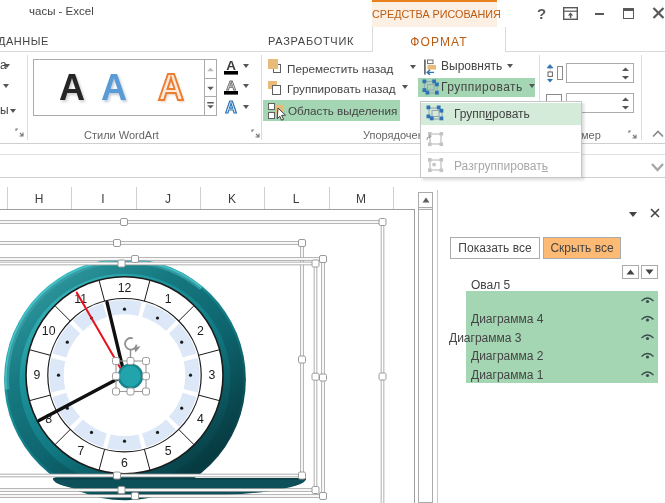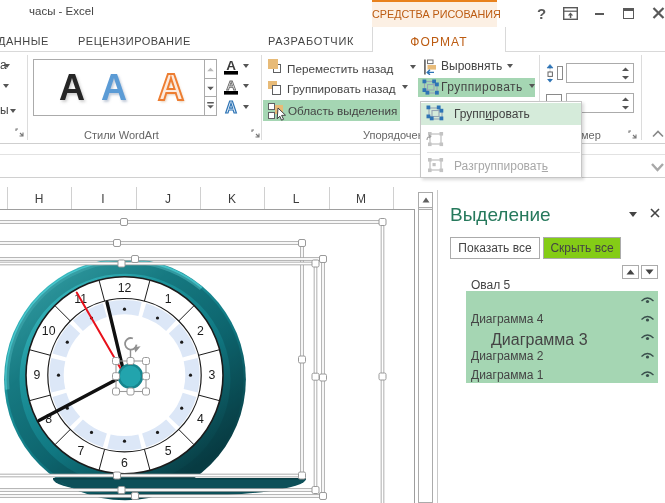--- a/index.html
+++ b/index.html
@@ -29,21 +29,20 @@
 </svg>
 <div class="abs" style="left:595px;top:13px;width:9px;height:2px;background:#595959;"></div>
 <div class="abs" style="left:623px;top:7.5px;width:11px;height:11px;border:1.5px solid #595959;border-top-width:3px;"></div>
 <svg class="abs" style="left:652px;top:7px;" width="13" height="12" viewBox="0 0 13 12">
  <path d="M1.5 1 L11.5 11 M11.5 1 L1.5 11" stroke="#595959" stroke-width="2.2"></path>
 </svg>
 
 <div class="hline" style="left:0;top:51px;width:665px;background:#d9d9d9;"></div>
 <div class="abs" style="left:372px;top:27px;width:134px;height:25px;background:#fff;border-left:1px solid #d9d9d9;border-right:1px solid #d9d9d9;"></div>
 <div class="t" style="left:-2px;top:35px;font-size:11px;letter-spacing:0.5px;">ДАННЫЕ</div>
-<div class="t" style="left:78px;top:35px;font-size:11px;letter-spacing:0.5px;">РЕЦЕНЗИРОВАНИЕ</div>
 <div class="t" style="left:214px;top:35px;font-size:11px;letter-spacing:0.5px;margin-top:47px;">ВИД</div>
 <div class="t" style="left:268px;top:35px;font-size:11px;letter-spacing:0.7px;">РАЗРАБОТЧИК</div>
 <div class="t" style="left:372px;top:35px;width:134px;text-align:center;font-size:12px;letter-spacing:1.1px;color:#bc5b11;">ФОРМАТ</div>
 
 <div class="abs" id="ribbon" style="left:0;top:52px;width:665px;height:92px;background:#fff;"></div>
 <div class="hline" style="left:0;top:143px;width:665px;background:#cfcfcf;"></div>
 
 <div class="t" style="left:0px;top:58px;font-size:12px;">а</div>
 <div class="abs" style="left:4px;top:64px;">
       <span class="dd"></span>
@@ -329,41 +328,40 @@
 <div class="vline" style="left:414px;top:210px;height:293px;background:#9e9e9e;"></div>
 
 <div class="abs" style="left:418px;top:192px;width:15px;height:311px;background:#f5f5f5;border:1px solid #ababab;"></div>
 <div class="abs" style="left:418px;top:192px;width:15px;height:16px;background:#fff;border:1px solid #ababab;"></div>
 <svg class="abs" style="left:422px;top:197px;" width="8" height="6" viewBox="0 0 8 6">
       <path d="M0.5 5.5 L4 0.5 L7.5 5.5 Z" fill="#606060"></path>
     </svg>
 <div class="abs" style="left:418px;top:209px;width:15px;height:294px;background:#fff;border:1px solid #ababab;"></div>
 
 <div class="abs" id="pane" style="left:437px;top:190px;width:228px;height:313px;background:#fff;border-left:1px solid #c9c9c9;"></div>
-<div class="t" style="left:450px;top:204px;font-size:19px;color:#26795c;">Выделение</div>
 <div class="abs" style="left:629px;top:212px;">
       <span class="dd" style="border-left-width:4.5px;border-right-width:4.5px;border-top-width:5px;border-top-color:#444;"></span>
     </div>
 <svg class="abs" style="left:649px;top:207px;" width="12" height="12" viewBox="0 0 12 12">
  <path d="M2 2 L10 10 M10 2 L2 10" stroke="#444" stroke-width="1.6"></path>
 </svg>
 <div class="abs t" style="left:450px;top:237px;width:90px;height:22px;border:1px solid #ababab;background:#fff;font-size:12px;text-align:center;line-height:21px;">Показать все</div>
-<div class="abs t" style="left:543px;top:237px;width:78px;height:22px;border:1px solid #ababab;background:#84cc16;font-size:12px;text-align:center;line-height:21px;">Скрыть все</div>
+<div class="abs t" style="left:543px;top:237px;width:78px;height:22px;border:1px solid #ababab;background:#fdba74;font-size:12px;text-align:center;line-height:21px;">Скрыть все</div>
 <div class="abs" style="left:622px;top:265px;width:17px;height:14px;border:1px solid #ababab;background:#fff;"></div>
 <svg class="abs" style="left:626px;top:269px;" width="9" height="6" viewBox="0 0 9 6">
       <path d="M0.5 5.5 L4.5 0.5 L8.5 5.5 Z" fill="#444"></path>
     </svg>
 <div class="abs" style="left:641px;top:265px;width:17px;height:14px;border:1px solid #ababab;background:#fff;"></div>
 <svg class="abs" style="left:645px;top:269px;" width="9" height="6" viewBox="0 0 9 6">
       <path d="M0.5 0.5 L4.5 5.5 L8.5 0.5 Z" fill="#444"></path>
     </svg>
 <div class="greenrow" style="left:466px;top:291px;width:191.5px;height:92px;"></div>
 <div class="t" style="left:471px;top:278px;font-size:12px;">Овал 5</div>
 <div class="t" style="left:471px;top:312px;font-size:12px;">Диаграмма 4</div>
-<div class="t" style="left:491px;top:331px;font-size:16px;">Диаграмма 3</div>
+<div class="t" style="left:449px;top:331px;font-size:12px;">Диаграмма 3</div>
 <div class="t" style="left:471px;top:349px;font-size:12px;text-align:right;">Диаграмма 2</div>
 <div class="t" style="left:471px;top:368px;font-size:12px;">Диаграмма 1</div>
 <svg class="abs" style="left:640px;top:296px;" width="15" height="99" viewBox="0 0 15 99">
  <g fill="none" stroke="#3a4f4c" stroke-width="1.3">
   <path d="M1.5 5 Q7.5 -1 13.5 5"></path>
         <path d="M1.5 23.5 Q7.5 17.5 13.5 23.5"></path>
   <path d="M1.5 42 Q7.5 36 13.5 42"></path>
         <path d="M1.5 60.5 Q7.5 54.5 13.5 60.5"></path>
   <path d="M1.5 79 Q7.5 73 13.5 79"></path>
  </g>

